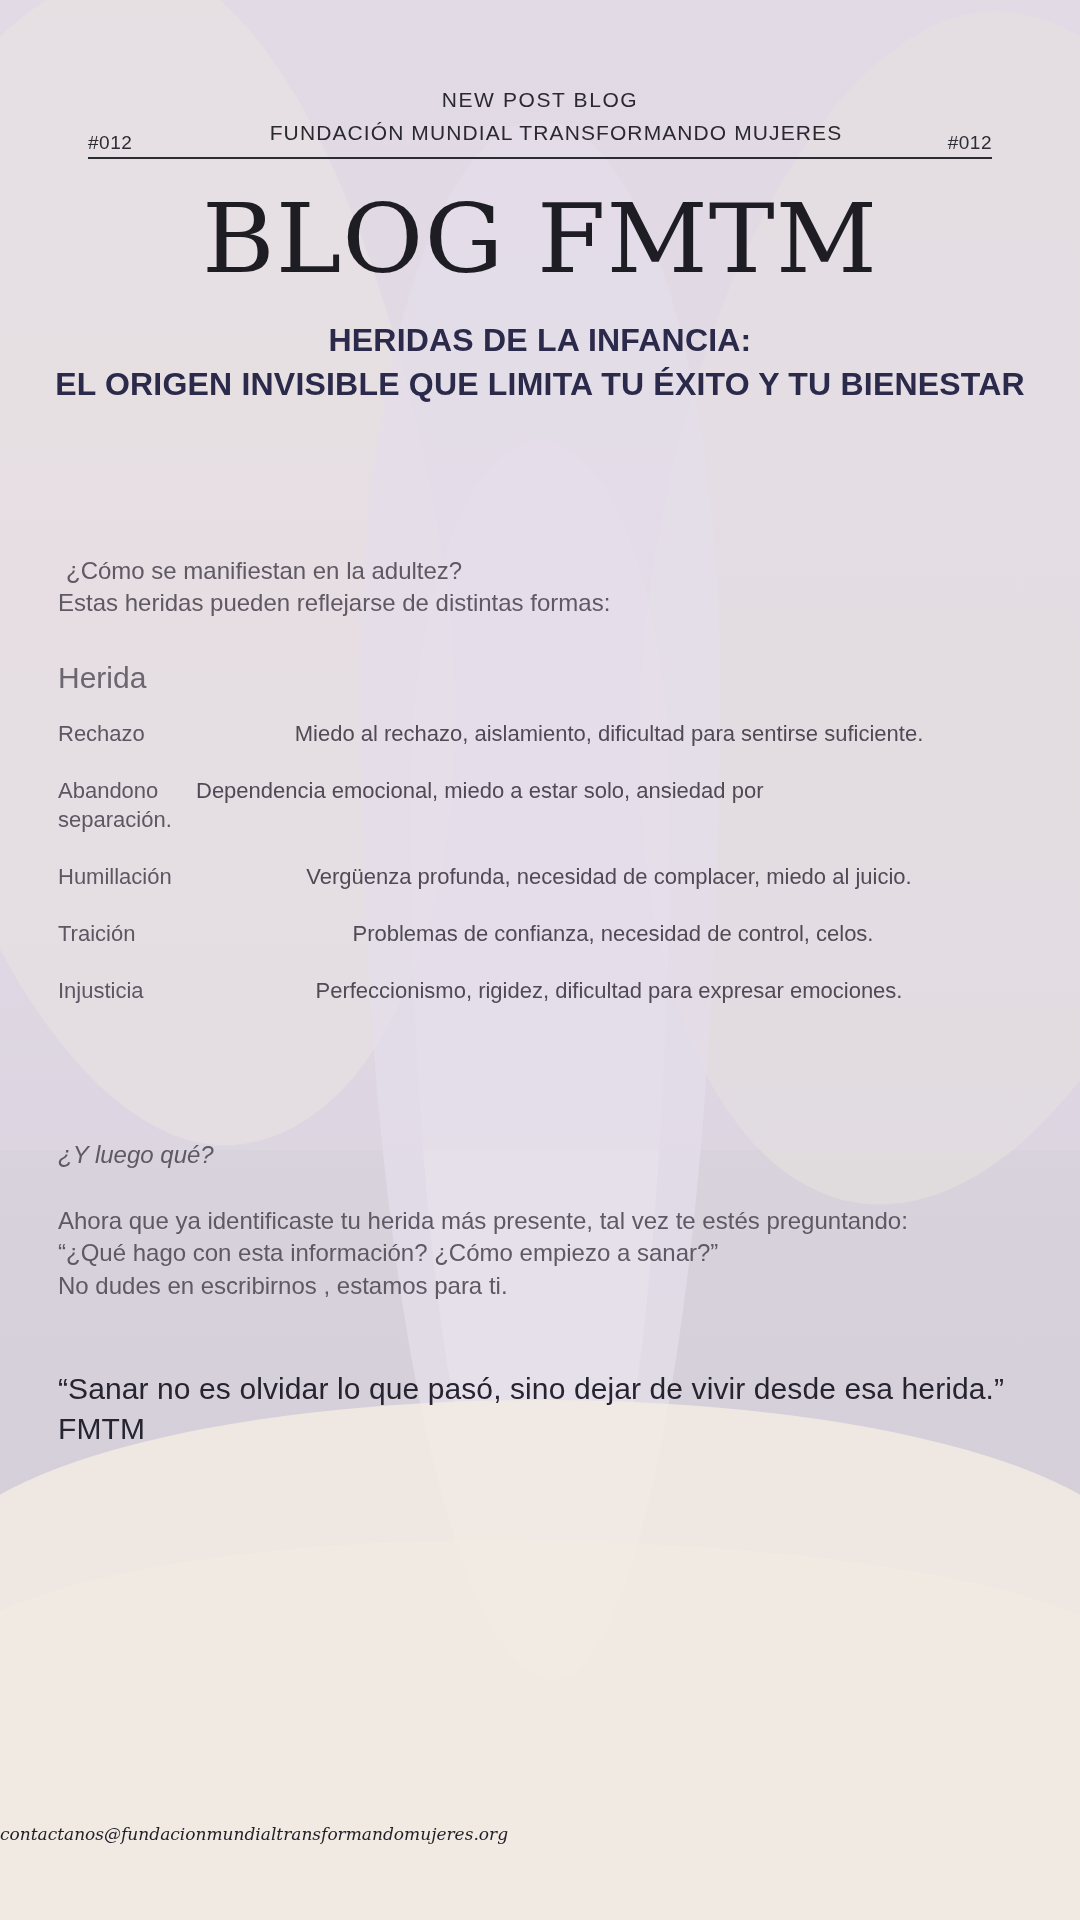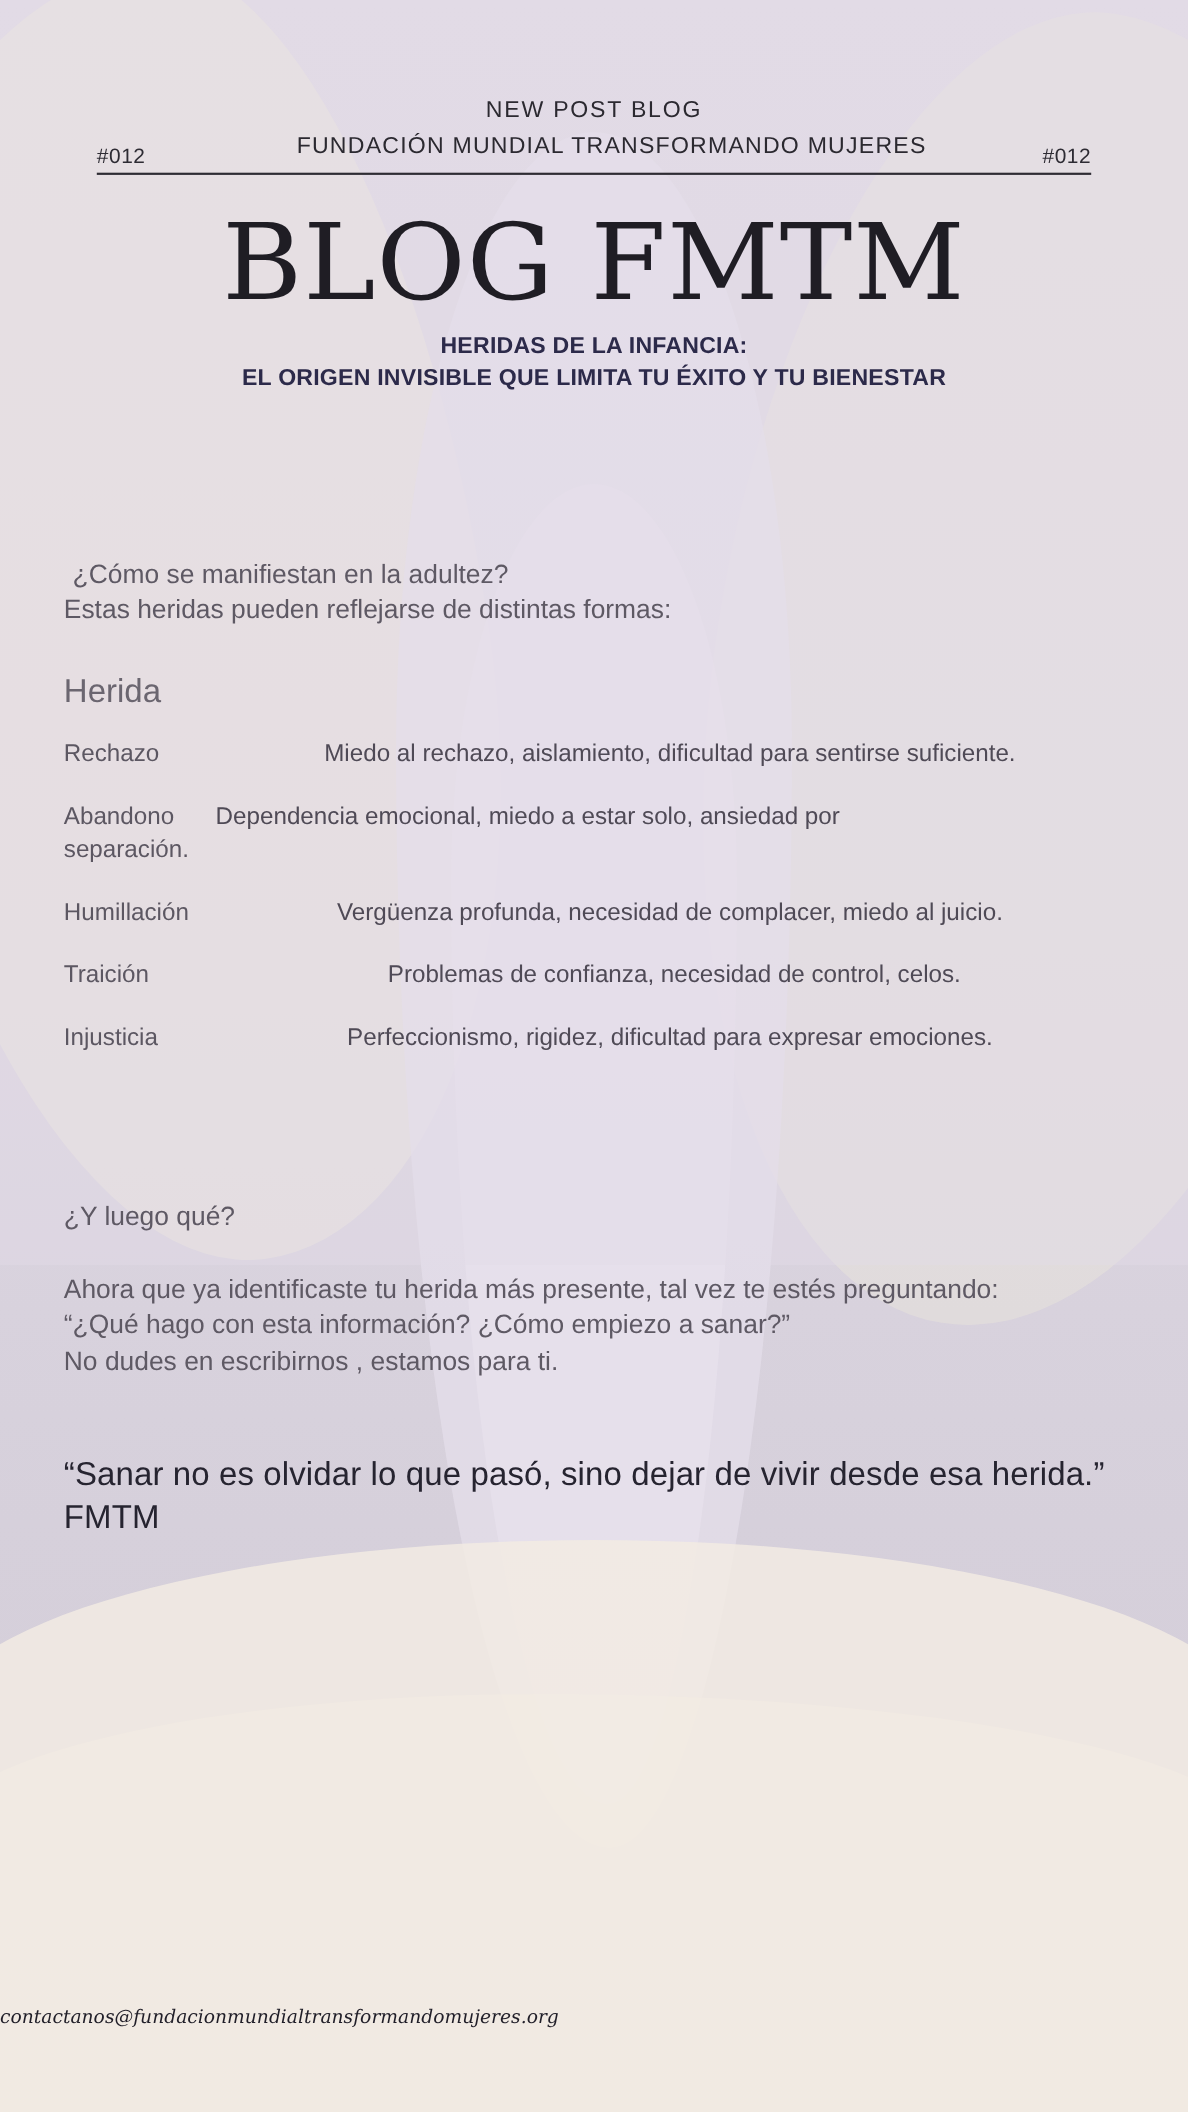--- a/index.html
+++ b/index.html
@@ -132,24 +132,24 @@
     font-family: "DejaVu Serif", "Liberation Serif", serif;
     font-size: 96px;
     line-height: 1;
     letter-spacing: 1px;
     color: #1f1d24;
     margin-top: 32px;
     transform: scaleX(1.03);
   }
 
   .subtitle {
-    margin-top: 14px;
+    margin-top: 32px;
     text-align: center;
     color: #2c2a4a;
-    font-size: 21px;
+    font-size: 32px;
     font-weight: 700;
     letter-spacing: .2px;
     line-height: 1.37;
   }
 
   .section {
     padding: 0 58px;
     color: #5a5560;
     margin-top: 39px;
   }
@@ -192,20 +192,21 @@
   }
   .row.no-justify .cell-desc { text-align: center; }
   .row .cell-desc.pad { padding-left: 8px; }
 
   .after {
     margin-top: 136px;
   }
   .after-q {
     font-size: 24px;
     color: #5e5964;
+    font-style: italic;
   }
   .after-body {
     margin-top: 36px;
     font-size: 24px;
     line-height: 1.36;
     color: #5e5964;
   }
 
   .quote {
     margin-top: 66px;

